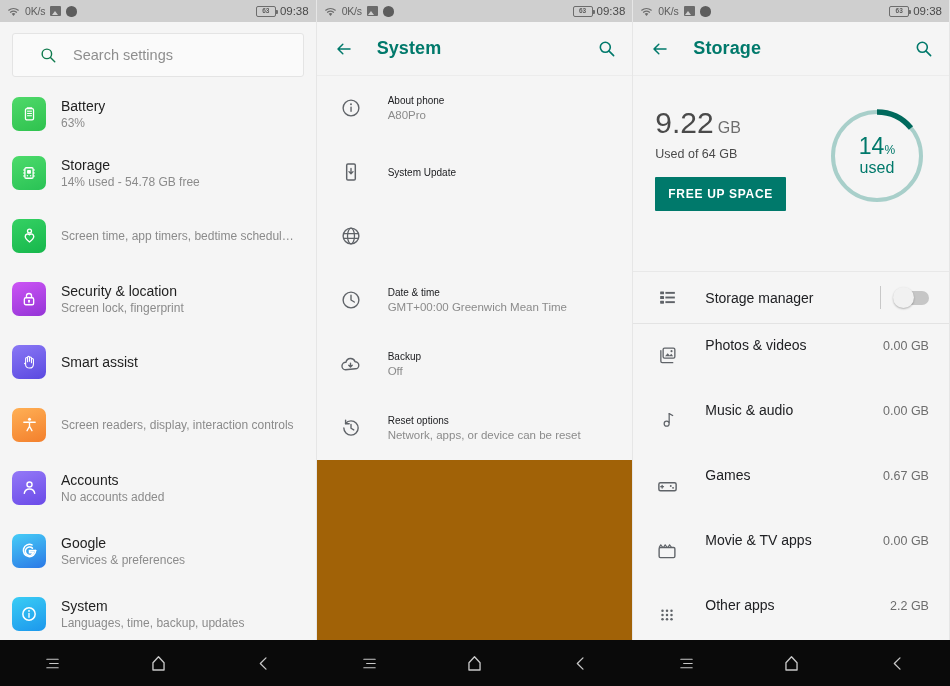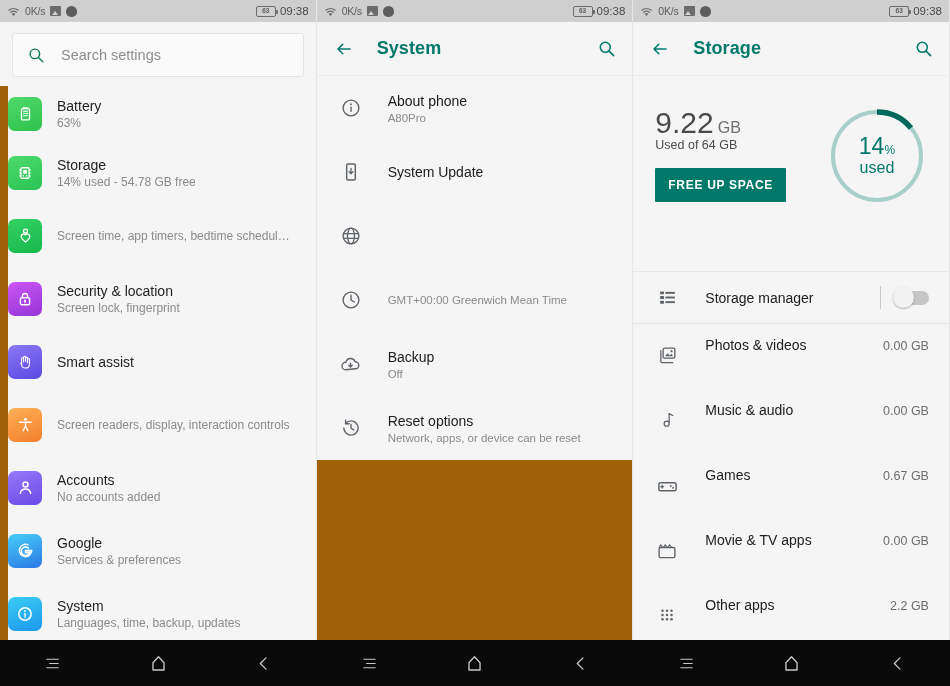--- a/index.html
+++ b/index.html
@@ -68,29 +68,29 @@
   .search-wrap {
     padding: 11px 12px 9px 12px;
     background: #f5f5f5;
   }
   .search-box {
     height: 44px;
     background: #fafafa;
     border: 1px solid #e4e4e4;
     border-radius: 3px;
     display: flex; align-items: center;
-    padding: 0 14px;
+    padding: 0 26px;
     gap: 16px;
   }
   .search-ph { color: #8e8e8e; font-size: 14.5px; }
 
   
   .settings-list {
+    padding-left: 12px;
     background: #f5f5f5;
-    margin-left: 8px;
   }
   .srow {
     display: flex; align-items: center;
     height: 63px;
     gap: 15px;
   }
   .sicon {
     width: 34px; height: 34px; border-radius: 7px;
     flex: 0 0 34px;
     display:flex; align-items:center; justify-content:center;
@@ -117,37 +117,37 @@
   
   .syslist { background:#f5f5f5; }
   .sysrow {
     display:flex; align-items:center;
     height: 64px;
     padding: 0 16px 0 22px;
     gap: 25px;
   }
   .sysicon { width: 24px; flex: 0 0 24px; display:flex; align-items:center; justify-content:center; color:#5f6368; }
   .systext { display:flex; flex-direction:column; gap:3px; }
-  .systitle { font-size: 14px; color:#202124; }
+  .systitle { font-size: 10px; color:#202124; }
   .syssub { font-size: 11.5px; color:#8b8b8b; }
 
   
   .storage-hero {
     background: #f5f5f5;
     padding: 18px 22px 20px 22px;
     display:flex; align-items:flex-start;
     border-bottom: 1px solid #e8e8e8;
     height: 196px;
   }
   .hero-left { padding-top: 14px; }
   .hero-num {
     font-size: 30px; color: #4a4a4a; font-weight: 400; line-height: 1;
   }
   .hero-num .unit { font-size: 16px; color:#6d6d6d; margin-left: 4px;}
-  .hero-sub { font-size: 12.5px; color:#4a4a4a; }
+  .hero-sub { font-size: 12.5px; color:#4a4a4a; margin-top: 9px; }
   .freeup {
     margin-top: 16px;
     background: #00796b; color:#fff;
     border: none;
     font-size: 12px; font-weight: 700; letter-spacing: .7px;
     padding: 10px 13px;
     border-radius: 1px;
     font-family: "Liberation Sans", sans-serif;
     cursor: pointer;
   }
@@ -437,20 +437,21 @@
       </div>
 
       <div class="sysrow">
         <span class="sysicon">
           <svg width="22" height="22" viewBox="0 0 24 24">
               <circle cx="12" cy="12" r="8.6" stroke="#5f6368" stroke-width="1.5" fill="none"></circle>
               <path d="M12 6.8V12l3.6 2.2" stroke="#5f6368" stroke-width="1.5" fill="none" stroke-linecap="round" stroke-linejoin="round"></path>
             </svg>
         </span>
         <span class="systext">
+          <span class="systitle">Date &amp; time</span>
           <span class="syssub">GMT+00:00 Greenwich Mean Time</span>
         </span>
       </div>
 
       <div class="sysrow">
         <span class="sysicon">
           <svg width="23" height="23" viewBox="0 0 24 24">
               <path d="M6.8 17.5a3.9 3.9 0 01.4-7.8 5 5 0 019.6-.6 3.7 3.7 0 01.3 7.4z" stroke="#5f6368" stroke-width="1.45" fill="none" stroke-linejoin="round"></path>
               <path d="M12 10.5v4M10.2 12.7L12 14.6l1.8-1.9" stroke="#5f6368" stroke-width="1.4" fill="none" stroke-linecap="round" stroke-linejoin="round"></path>
             </svg>

